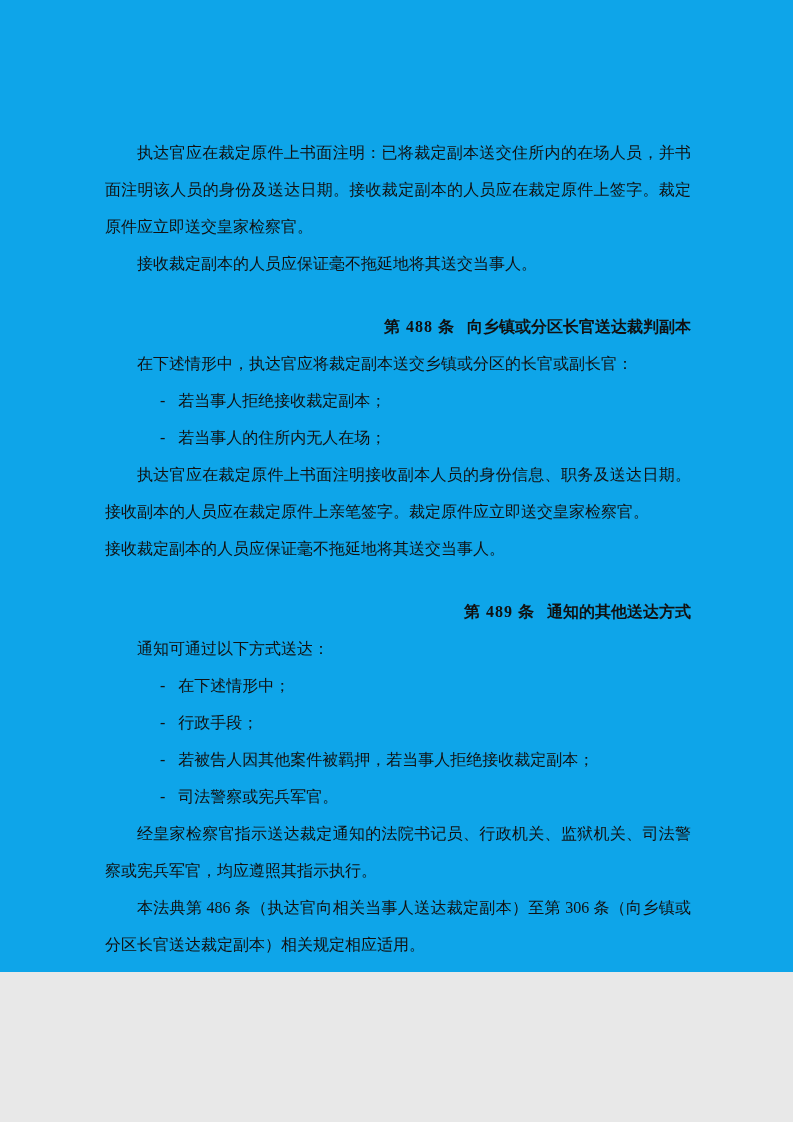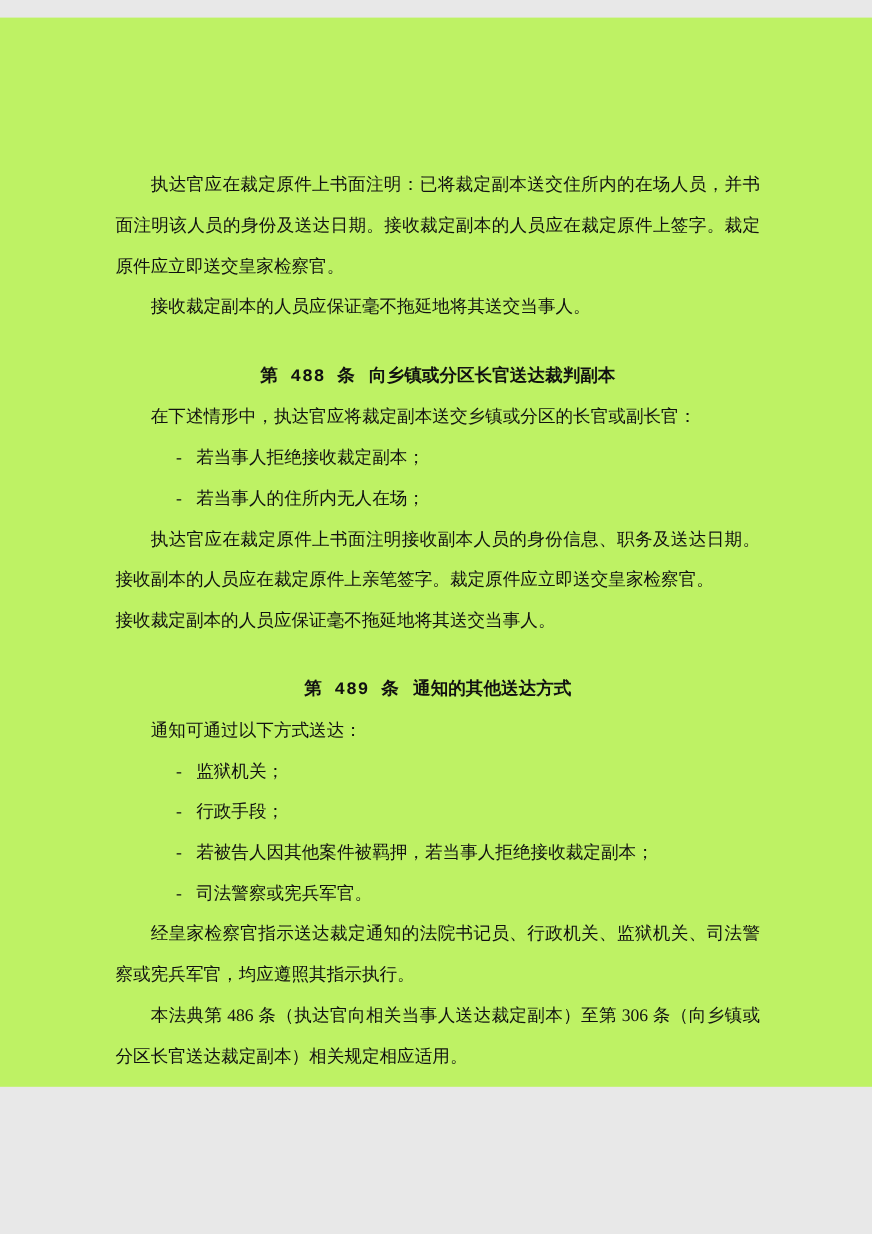--- a/index.html
+++ b/index.html
@@ -4,42 +4,41 @@
 <style>
   html, body {
     margin: 0;
     padding: 0;
     background: #e8e8e8;
   }
   .page {
     position: relative;
     width: 793px;
     height: 972px;
-    background: #bef264;
-    margin: 16px auto;
+    background: #0ea5e9;
+    margin: 0 auto;
     overflow: hidden;
     font-family: "Liberation Serif", "DejaVu Serif", serif;
     color: #111111;
   }
   .content {
     position: absolute;
     left: 105px;
     top: 134px;
     width: 586px;
     font-size: 16px;
     line-height: 37px;
     text-align: justify;
   }
   .para { margin: 0; }
   .para.indent { text-indent: 32px; }
   .heading {
     font-weight: bold;
     margin-top: 26px;
-    text-align: center;
-    font-family: Liberation Mono, monospace;
+    text-align: right;
   }
   .heading .art-no { margin-right: 12px; letter-spacing: 1px; }
   .list-item {
     padding-left: 55px;
     text-align: left;
   }
   .list-item .dash { margin-right: 13px; }
   .footer {
     position: absolute;
     top: 1032px;
@@ -59,21 +58,21 @@
       <div class="para indent">执达官应在裁定原件上书面注明：已将裁定副本送交住所内的在场人员，并书面注明该人员的身份及送达日期。接收裁定副本的人员应在裁定原件上签字。裁定原件应立即送交皇家检察官。</div>
       <div class="para indent">接收裁定副本的人员应保证毫不拖延地将其送交当事人。</div>
       <div class="heading"><span class="art-no">第 488 条</span><span>向乡镇或分区长官送达裁判副本</span></div>
       <div class="para indent">在下述情形中，执达官应将裁定副本送交乡镇或分区的长官或副长官：</div>
       <div class="list-item"><span class="dash">-</span><span>若当事人拒绝接收裁定副本；</span></div>
       <div class="list-item"><span class="dash">-</span><span>若当事人的住所内无人在场；</span></div>
       <div class="para indent">执达官应在裁定原件上书面注明接收副本人员的身份信息、职务及送达日期。接收副本的人员应在裁定原件上亲笔签字。裁定原件应立即送交皇家检察官。</div>
       <div class="para">接收裁定副本的人员应保证毫不拖延地将其送交当事人。</div>
       <div class="heading"><span class="art-no">第 489 条</span><span>通知的其他送达方式</span></div>
       <div class="para indent">通知可通过以下方式送达：</div>
-      <div class="list-item"><span class="dash">-</span><span>监狱机关；</span></div>
+      <div class="list-item"><span class="dash">-</span><span>在下述情形中；</span></div>
       <div class="list-item"><span class="dash">-</span><span>行政手段；</span></div>
       <div class="list-item"><span class="dash">-</span><span>若被告人因其他案件被羁押，若当事人拒绝接收裁定副本；</span></div>
       <div class="list-item"><span class="dash">-</span><span>司法警察或宪兵军官。</span></div>
       <div class="para indent">经皇家检察官指示送达裁定通知的法院书记员、行政机关、监狱机关、司法警察或宪兵军官，均应遵照其指示执行。</div>
       <div class="para indent">本法典第 486 条（执达官向相关当事人送达裁定副本）至第 306 条（向乡镇或分区长官送达裁定副本）相关规定相应适用。</div>
     </div>
   <div class="footer">137</div>
 </div>
 
 </body></html>

